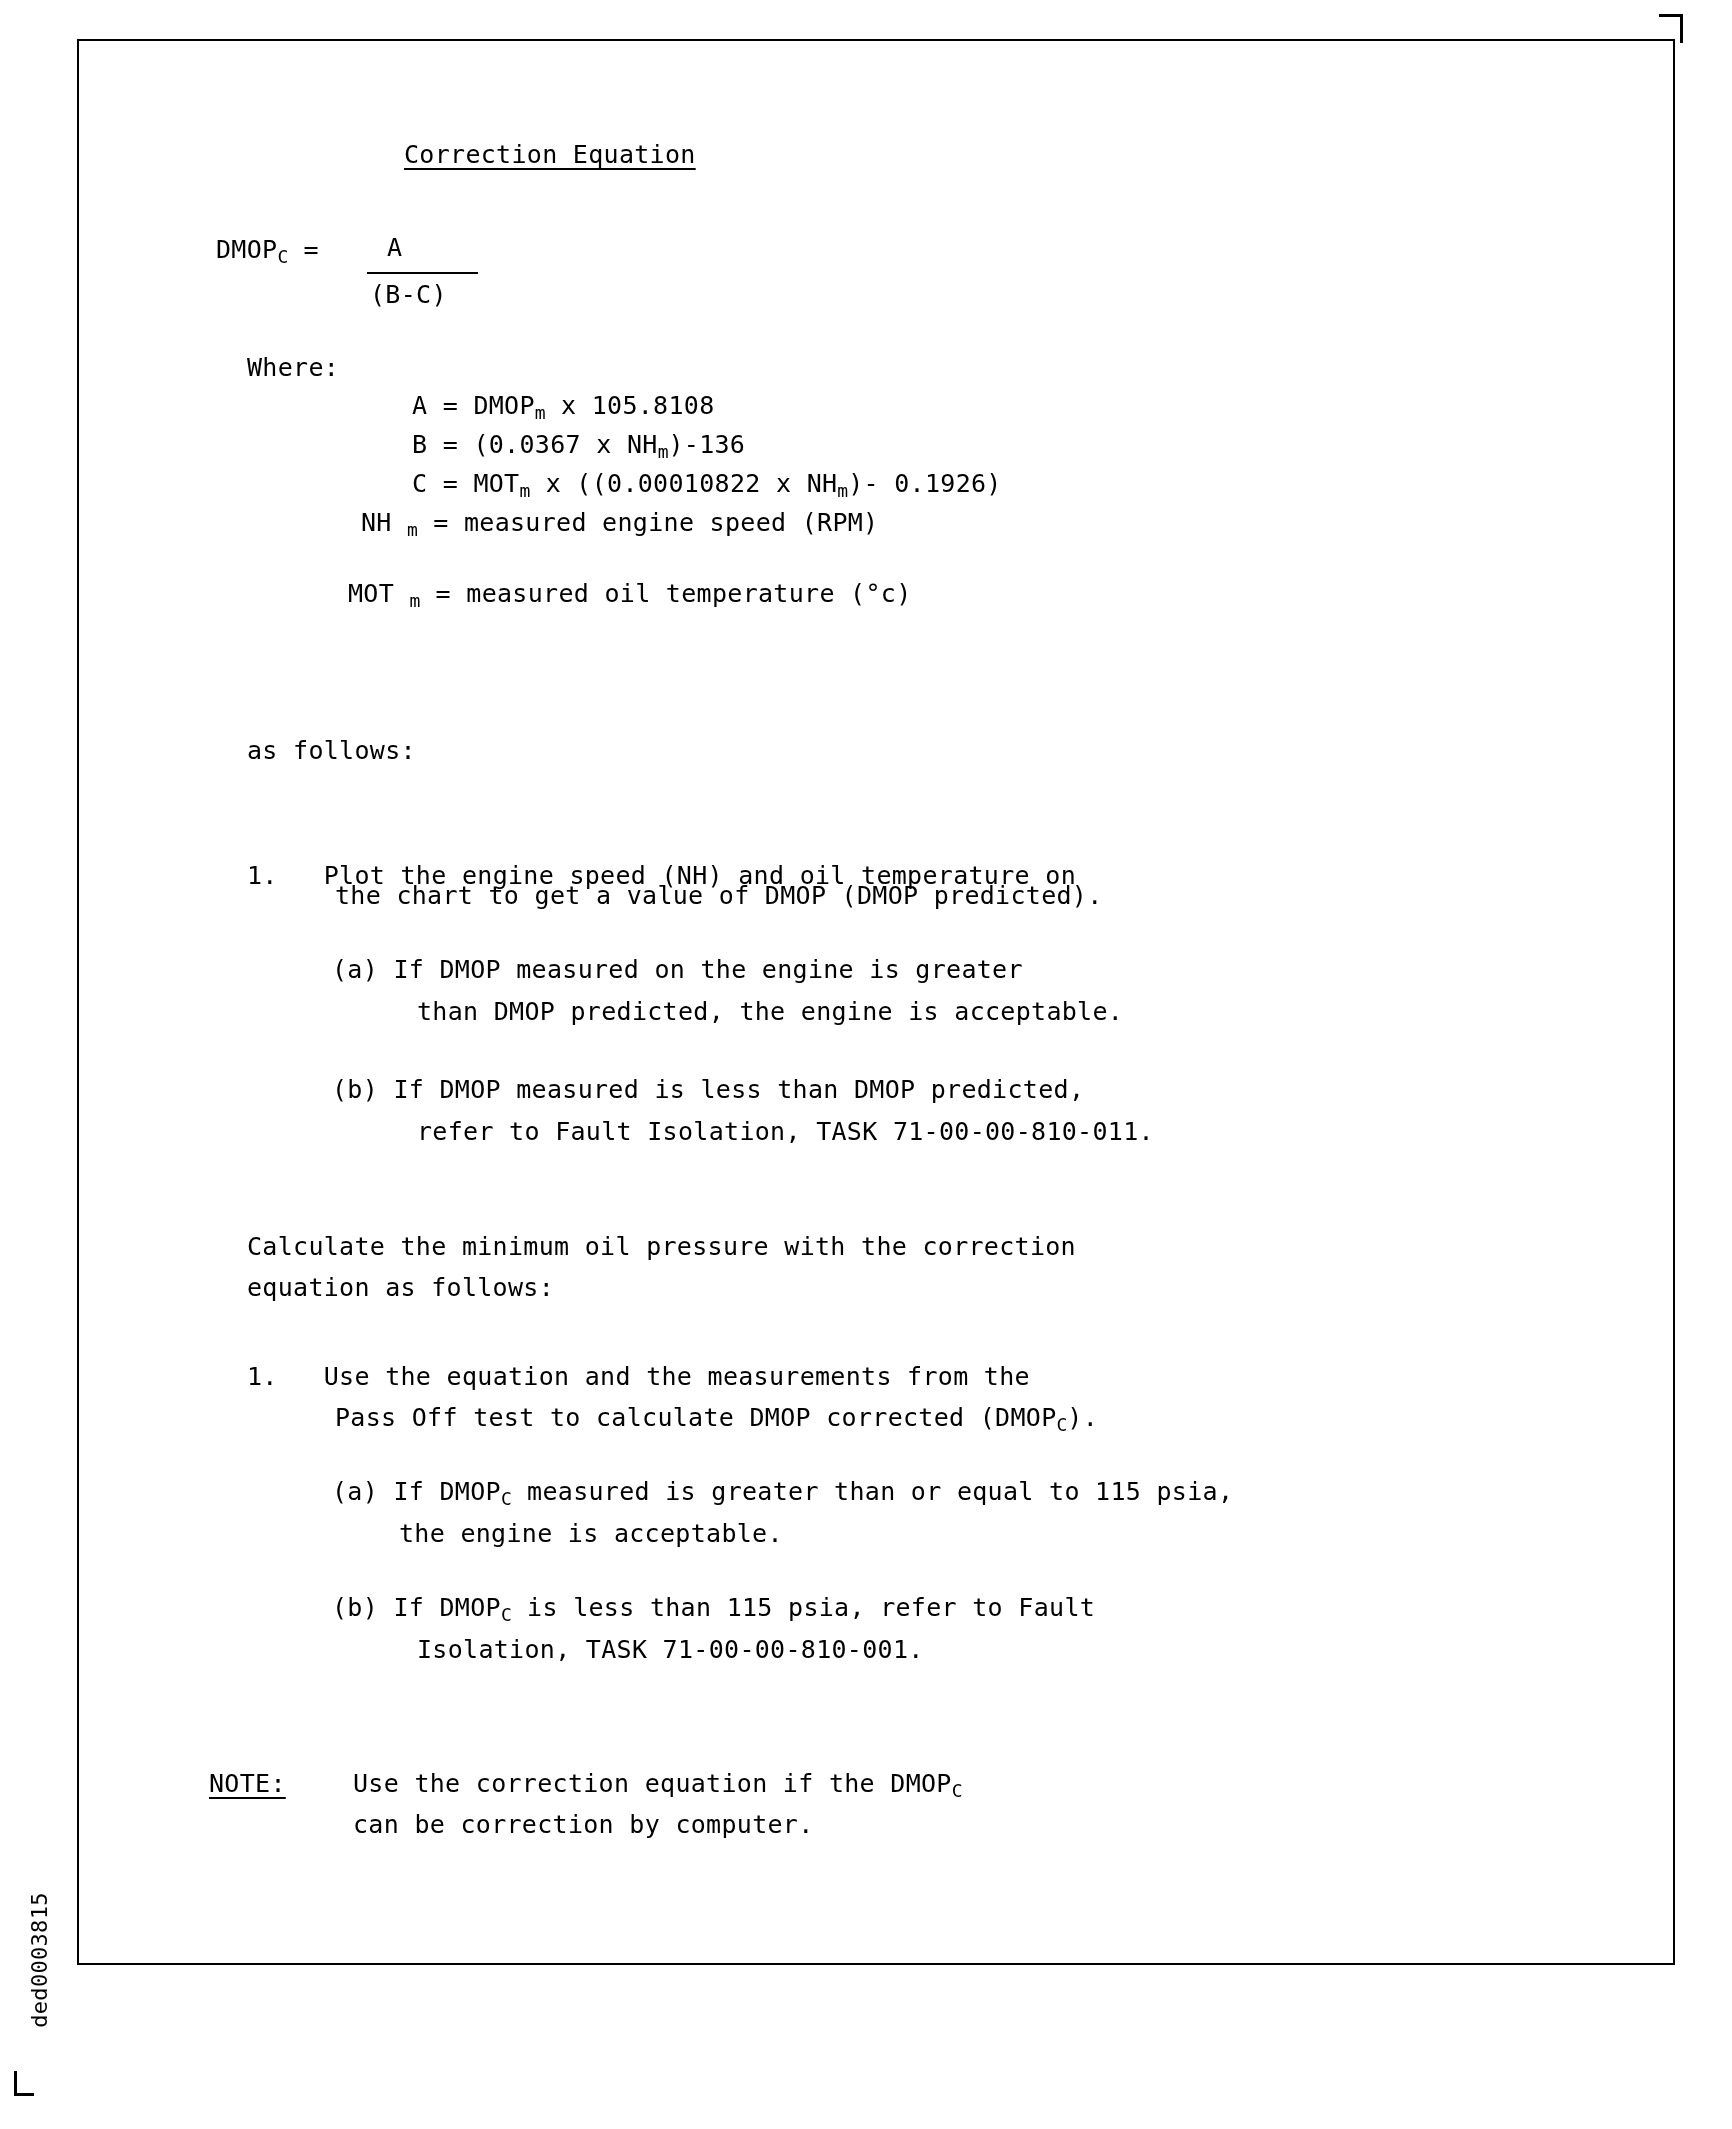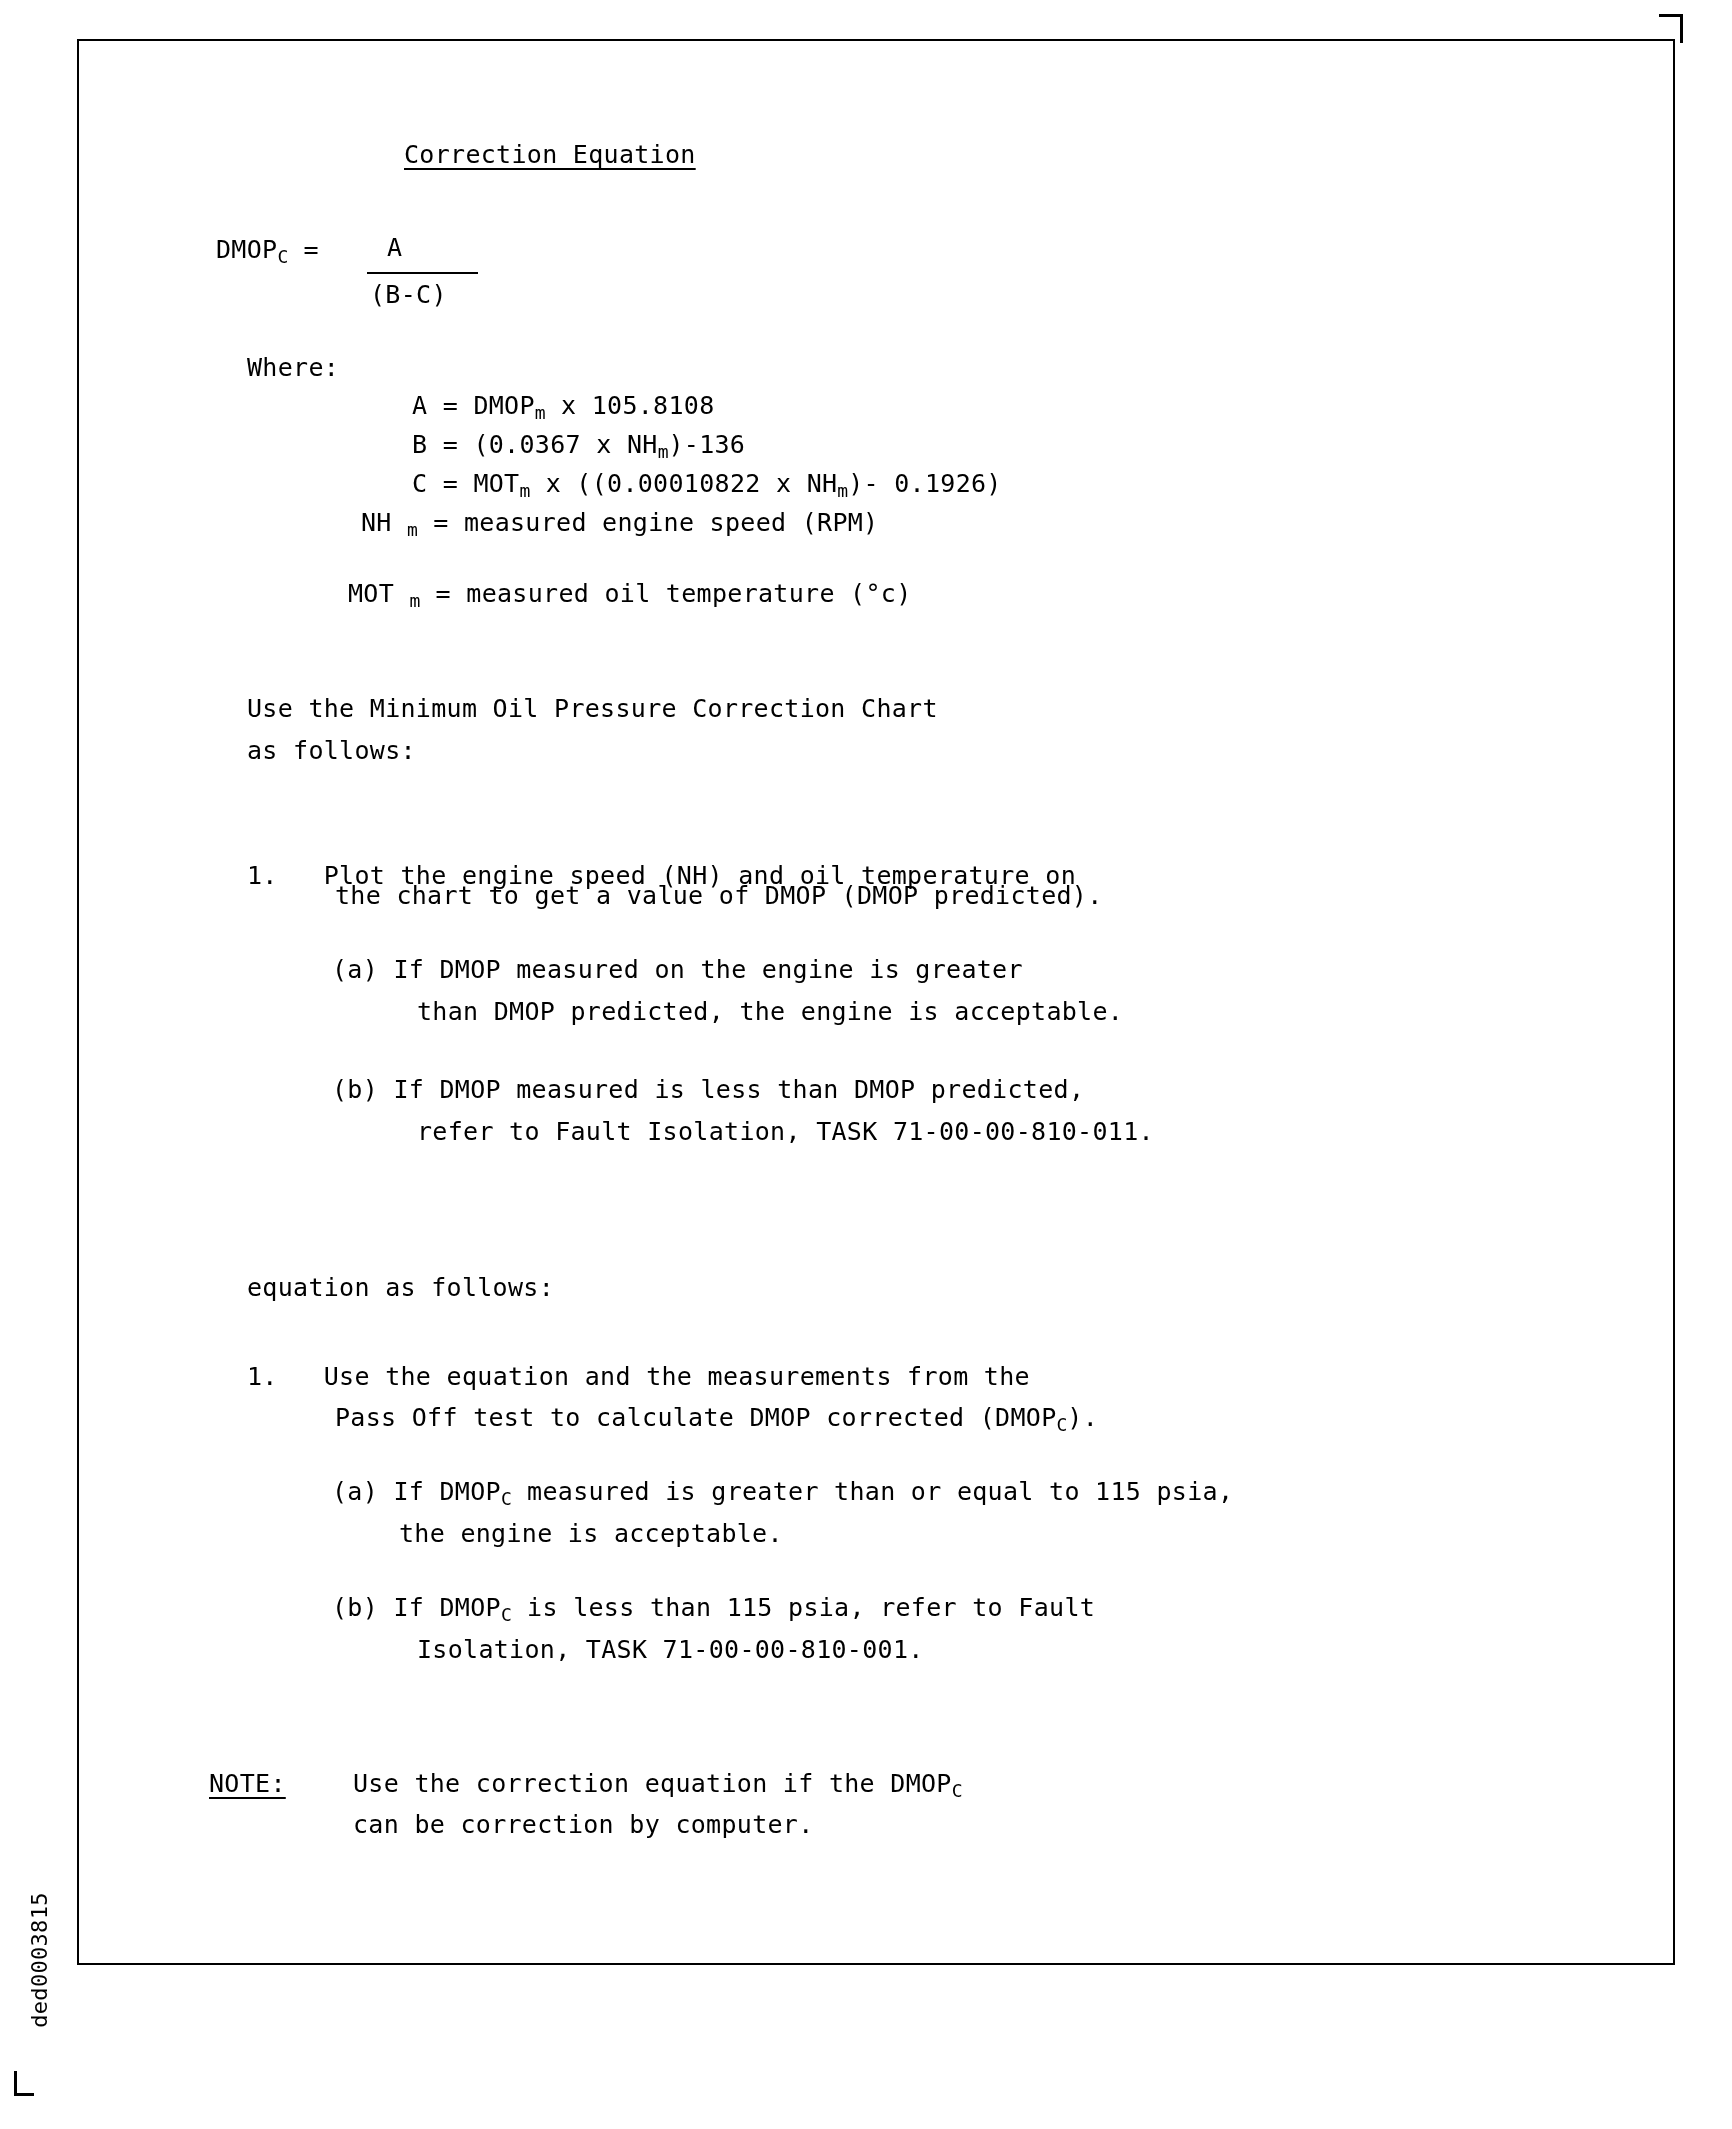--- a/index.html
+++ b/index.html
@@ -175,32 +175,32 @@
   <div class="line def-a"><span>A = DMOP</span><sub>m</sub><span> x 105.8108</span></div>
 
   <div class="line def-b"><span>B = (0.0367 x NH</span><sub>m</sub><span>)-136</span></div>
 
   <div class="line def-c"><span>C = MOT</span><sub>m</sub><span> x ((0.00010822 x NH</span><sub>m</sub><span>)- 0.1926)</span></div>
 
   <div class="line def-nh"><span>NH </span><sub>m</sub><span> = measured engine speed (RPM)</span></div>
 
   <div class="line def-mot"><span>MOT </span><sub>m</sub><span> = measured oil temperature (°c)</span></div>
 
-  <div class="line use1">Use the Minimum Oil Pressure Correction Chart</div>
   <div class="line use2">as follows:</div>
 
   <div class="line n1a"><span>1.</span><span>   </span><span>Plot the engine speed (NH) and oil temperature on</span></div>
   <div class="line n1b">the chart to get a value of DMOP (DMOP predicted).</div>
 
   <div class="line n1aa"><span>(a)</span><span> </span><span>If DMOP measured on the engine is greater</span></div>
   <div class="line n1ab">than DMOP predicted, the engine is acceptable.</div>
 
   <div class="line n1ba"><span>(b)</span><span> </span><span>If DMOP measured is less than DMOP predicted,</span></div>
   <div class="line n1bb">refer to Fault Isolation, TASK 71-00-00-810-011.</div>
 
+  <div class="line calc1">Calculate the minimum oil pressure with the correction</div>
   <div class="line calc2">equation as follows:</div>
 
   <div class="line n2a"><span>1.</span><span>   </span><span>Use the equation and the measurements from the</span></div>
   <div class="line n2b"><span>Pass Off test to calculate DMOP corrected (DMOP</span><sub>C</sub><span>).</span></div>
 
   <div class="line n2aa"><span>(a)</span><span> </span><span>If DMOP</span><sub>C</sub><span> measured is greater than or equal to 115 psia,</span></div>
   <div class="line n2ab">the engine is acceptable.</div>
 
   <div class="line n2ba"><span>(b)</span><span> </span><span>If DMOP</span><sub>C</sub><span> is less than 115 psia, refer to Fault</span></div>
   <div class="line n2bb">Isolation, TASK 71-00-00-810-001.</div>

